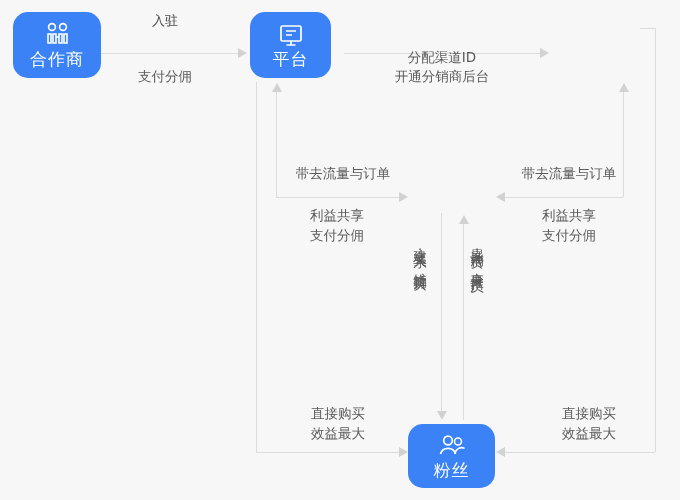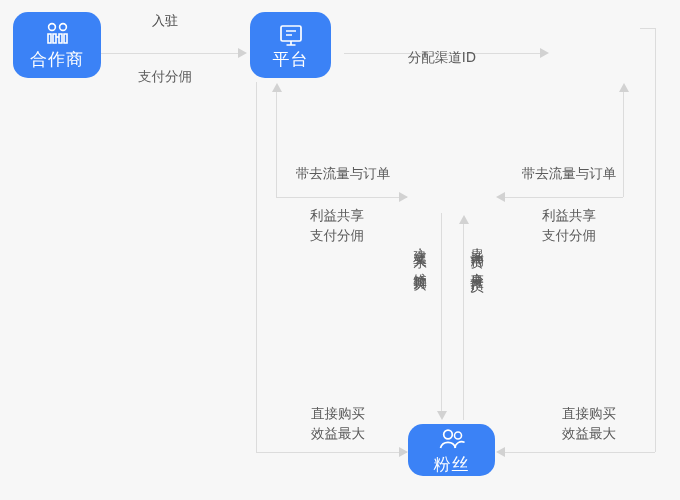--- a/index.html
+++ b/index.html
@@ -120,36 +120,37 @@
         <rect x="4" y="3" width="20" height="15" rx="1.5" fill="none" stroke="#fff" stroke-width="1.7"></rect>
         <path d="M9 8 h10 M9 12 h6" stroke="#fff" stroke-width="1.6"></path>
         <path d="M14 18 v4 M9.5 22 h9" stroke="#fff" stroke-width="1.7"></path>
       </svg>
     </span>
     <span class="cap">平台</span>
   </div>
 
 
 
-  <div class="node" style="left:408px;top:424px;width:87px;height:52px;">
+  <div class="node" style="left:408px;top:424px;width:87px;height:64px;">
     <span class="ico">
       <svg width="32" height="25" viewBox="0 0 32 25">
         <circle cx="12" cy="6.5" r="4.3" fill="none" stroke="#fff" stroke-width="1.7"></circle>
         <path d="M4.5 20 a7.8 7.8 0 0 1 15 0" fill="none" stroke="#fff" stroke-width="1.7"></path>
         <circle cx="22" cy="7.5" r="3.5" fill="none" stroke="#fff" stroke-width="1.6"></circle>
         <path d="M19 20 a6.6 6.6 0 0 1 9.6 -5.6" fill="none" stroke="#fff" stroke-width="1.6"></path>
       </svg>
     </span>
     <span class="cap">粉丝</span>
   </div>
 
   <div class="lbl big" style="left:130px;top:12px;width:70px;">入驻</div>
   <div class="lbl sm" style="left:108px;top:67px;width:114px;">支付分佣</div>
 
   <div class="lbl sm" style="left:385px;top:48px;width:114px;">分配渠道ID</div>
+  <div class="lbl sm" style="left:385px;top:67px;width:114px;">开通分销商后台</div>
 
   <div class="lbl sm" style="left:282px;top:164px;width:122px;">带去流量与订单</div>
   <div class="lbl sm" style="left:283px;top:206px;width:108px;">利益共享</div>
   <div class="lbl sm" style="left:283px;top:226px;width:108px;">支付分佣</div>
 
   <div class="lbl sm" style="left:508px;top:164px;width:122px;">带去流量与订单</div>
   <div class="lbl sm" style="left:515px;top:206px;width:108px;">利益共享</div>
   <div class="lbl sm" style="left:515px;top:226px;width:108px;">支付分佣</div>
 
   <div class="vlbl" style="left:413px;top:238px;">建立关系，维持购买</div>

